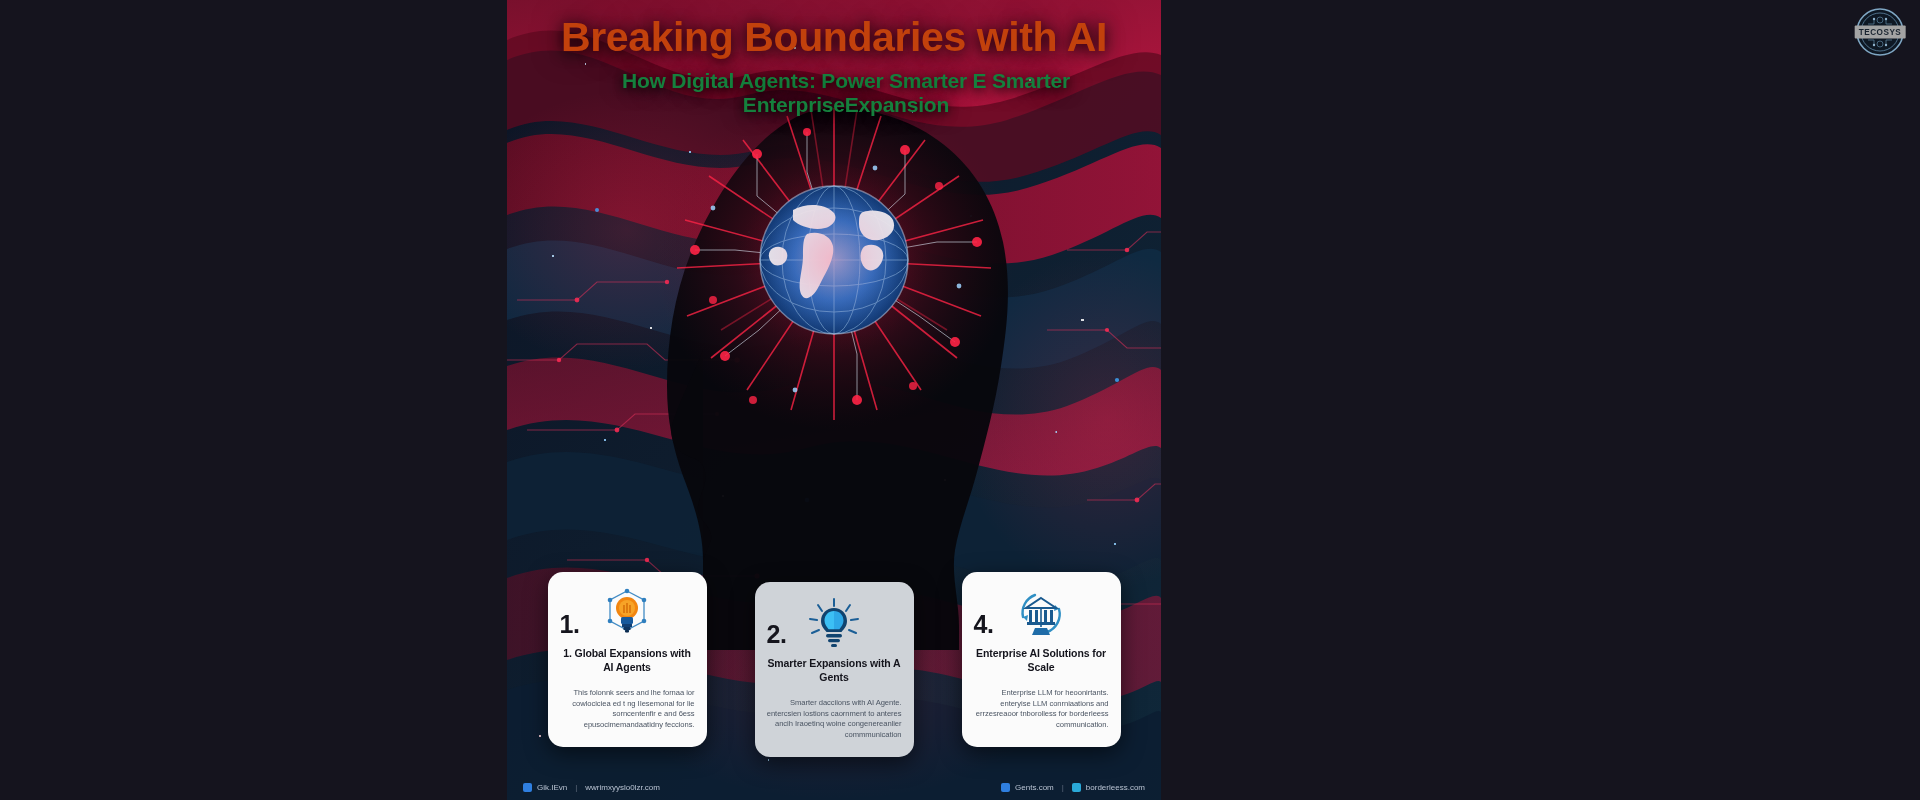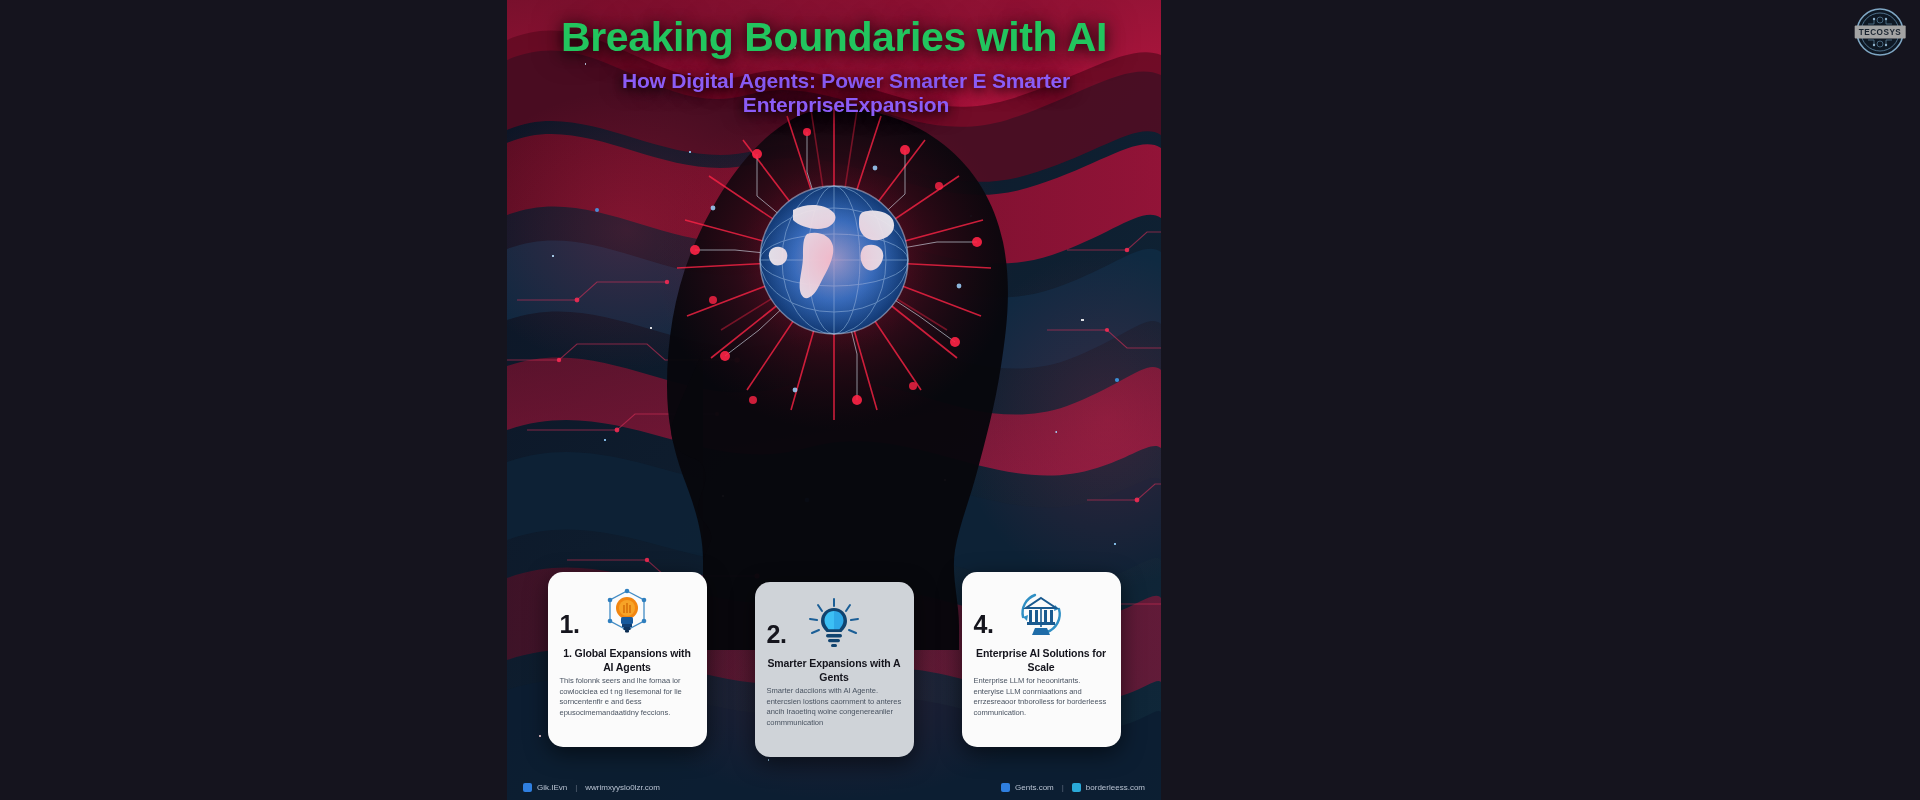--- a/index.html
+++ b/index.html
@@ -46,25 +46,25 @@
       radial-gradient(1px 1px at 93% 68%, #93d3ff 99%, transparent),
       radial-gradient(1.1px 1.1px at 5% 92%, #ffd2da 99%, transparent),
       radial-gradient(1px 1px at 40% 95%, #a8deff 99%, transparent),
       radial-gradient(1.2px 1.2px at 72% 93%, #ffffff 99%, transparent);
     opacity:.85;
   }
 
   
   #header { position:absolute; left:0; top:14px; width:100%; text-align:center; z-index:12; }
   #poster-title {
-    font-size:41px; font-weight:bold; color:#22c55e; letter-spacing:-.4px;
+    font-size:41px; font-weight:bold; color:#c2410c; letter-spacing:-.4px;
     text-shadow:0 2px 14px rgba(0,0,0,.85), 0 0 30px rgba(0,0,0,.6);
   }
   #poster-subtitle {
-    margin-top:8px; font-size:21px; font-weight:bold; color:#8b5cf6;
+    margin-top:8px; font-size:21px; font-weight:bold; color:#15803d;
     letter-spacing:-.2px;
     text-shadow:0 2px 10px rgba(0,0,0,.9), 0 0 22px rgba(0,0,0,.7);
     padding-left:24px;
   }
 
   
   #head-wrap { position:absolute; left:0; top:90px; width:100%; height:560px; z-index:6; }
 
   
   #cards {
@@ -86,22 +86,22 @@
   .card-num {
     position:absolute; left:12px; top:38px;
     font-size:25px; font-weight:bold; color:#15151d; letter-spacing:-.5px;
   }
   .card-title {
     font-size:10.5px; font-weight:bold; color:#14141c;
     text-align:center; line-height:1.32; margin-top:3px;
     letter-spacing:-.1px;
   }
   .card-body {
-    font-size:7.6px; color:#4a5462; text-align:left;
-    line-height:1.42; margin-top:1px;
+    font-size:7.6px; color:#4a5462; text-align:right;
+    line-height:1.42; margin-top:13px;
     filter:blur(.38px); letter-spacing:-.05px;
   }
 
   
   #footer {
     position:absolute; left:0; bottom:8px; width:100%; z-index:14;
     display:flex; justify-content:space-between;
     padding:0 16px;
     font-size:8px; color:#b9c3d2;
   }

